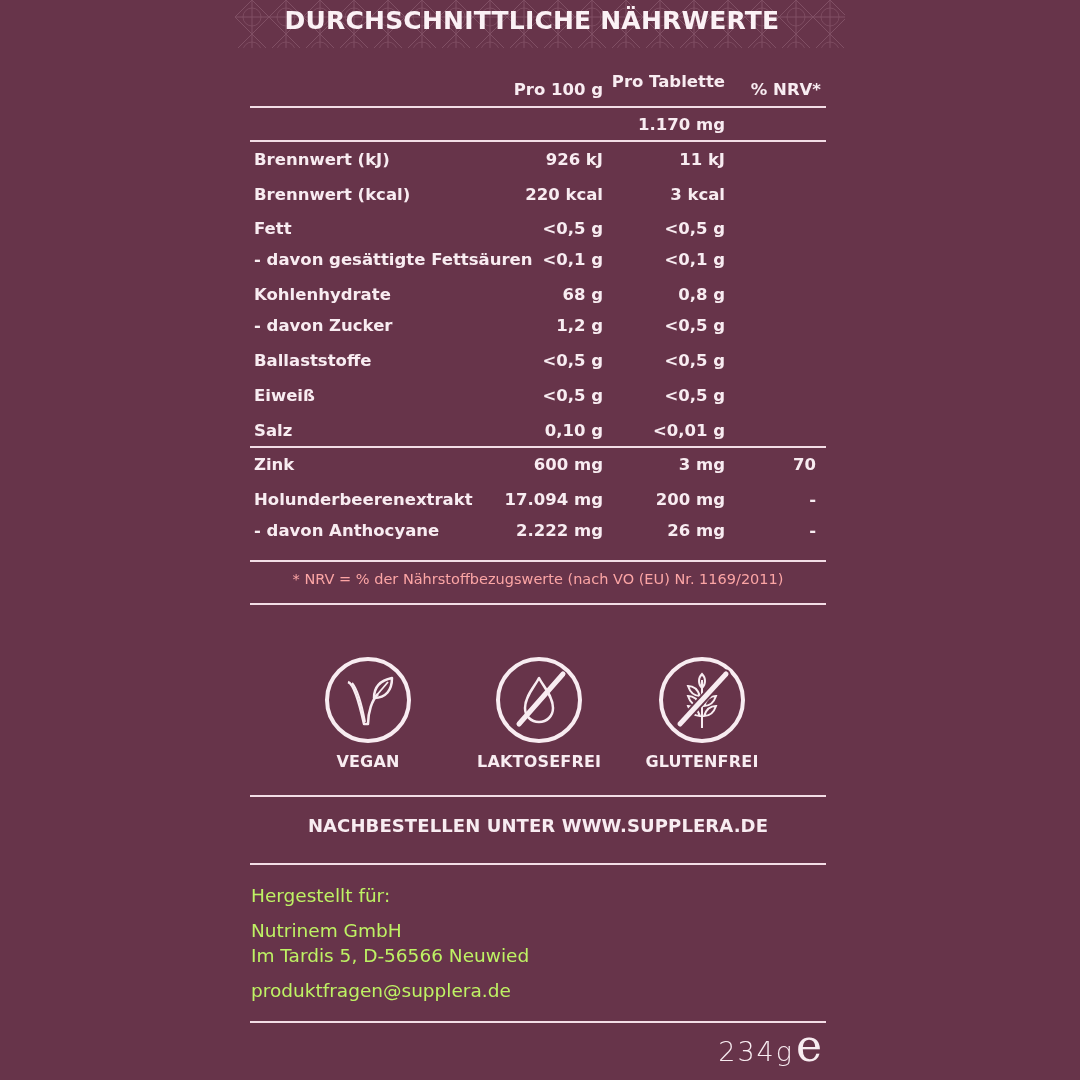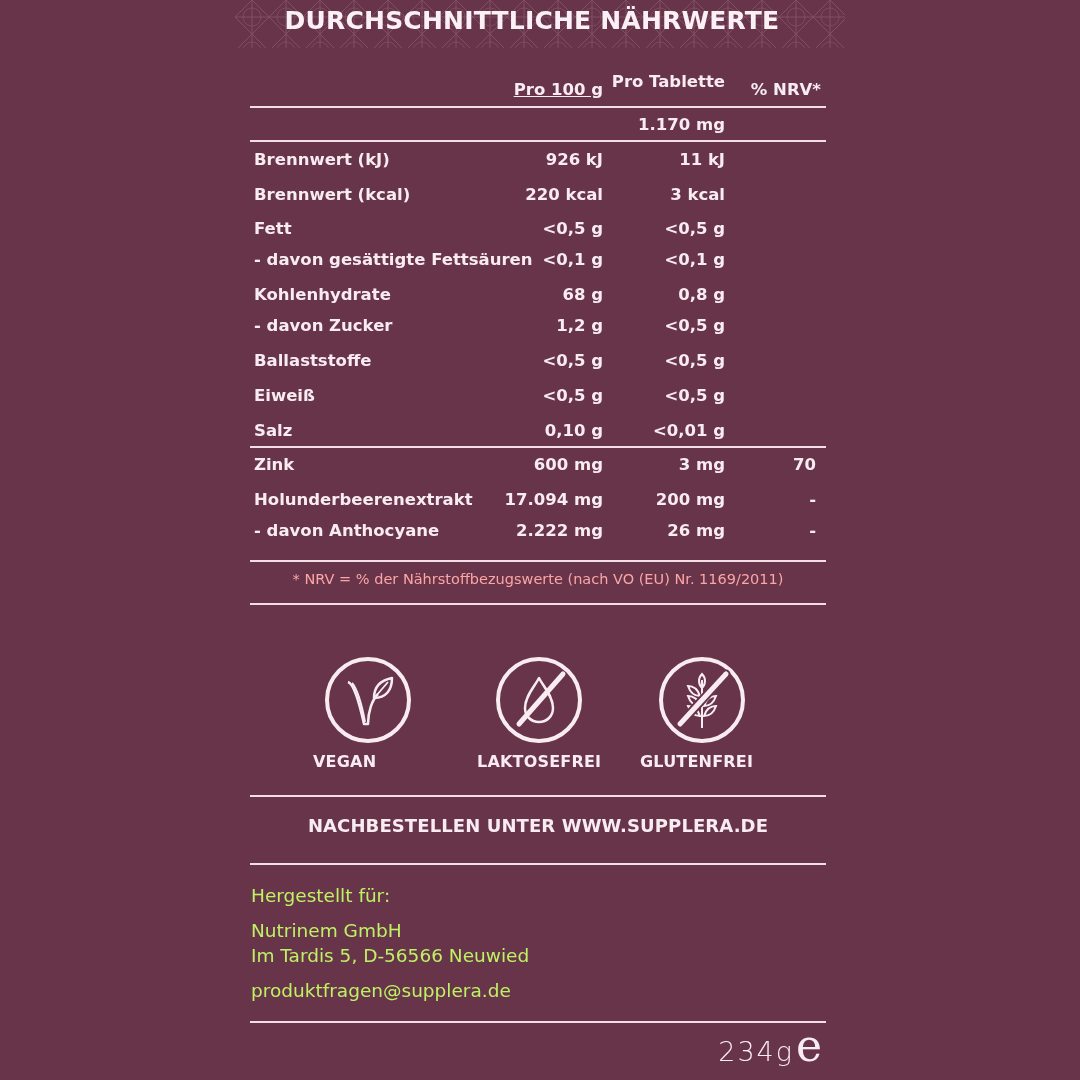--- a/index.html
+++ b/index.html
@@ -60,20 +60,21 @@
       left: 250px;
       width: 576px;
       text-align: center;
       font-size: 14.5px;
       color: #fca5a5;
     }
     .badge {
       position: absolute;
       top: 656px;
       width: 110px;
+      text-align: center;
     }
     .badge svg { display: block; margin: 0 auto; }
     .badge-label {
       display: block;
       margin-top: 8px;
       font-weight: bold;
       font-size: 16px;
       letter-spacing: 0.2px;
     }
     .reorder {
@@ -120,21 +121,21 @@
     <pattern id="geo" width="34" height="34" patternUnits="userSpaceOnUse">
       <path d="M0 17 L17 0 L34 17 L17 34 Z M17 0 L17 34 M0 17 L34 17" fill="none" stroke="#f3c9da" stroke-width="1"></path>
       <circle cx="17" cy="17" r="9" fill="none" stroke="#f3c9da" stroke-width="0.8"></circle>
     </pattern>
   </defs>
   <rect width="610" height="48" fill="url(#geo)"></rect>
 </svg>
 
 <div class="title">DURCHSCHNITTLICHE NÄHRWERTE</div>
 
-<div class="hdr r c100" style="top:80px;text-decoration:underline;">Pro 100 g</div>
+<div class="hdr r c100" style="top:80px;">Pro 100 g</div>
 <div class="hdr r ctab" style="top:72px;">Pro Tablette</div>
 <div class="hdr r" style="top:80px; right:calc(1080px - 821px);">% NRV*</div>
 
 <div class="rule" style="top:106px;"></div>
 
 <div class="cell r ctab" style="top:115px;">1.170 mg</div>
 
 <div class="rule" style="top:140px;"></div>
 
 <div class="cell lbl" style="top:150px;">Brennwert (kJ)</div>

